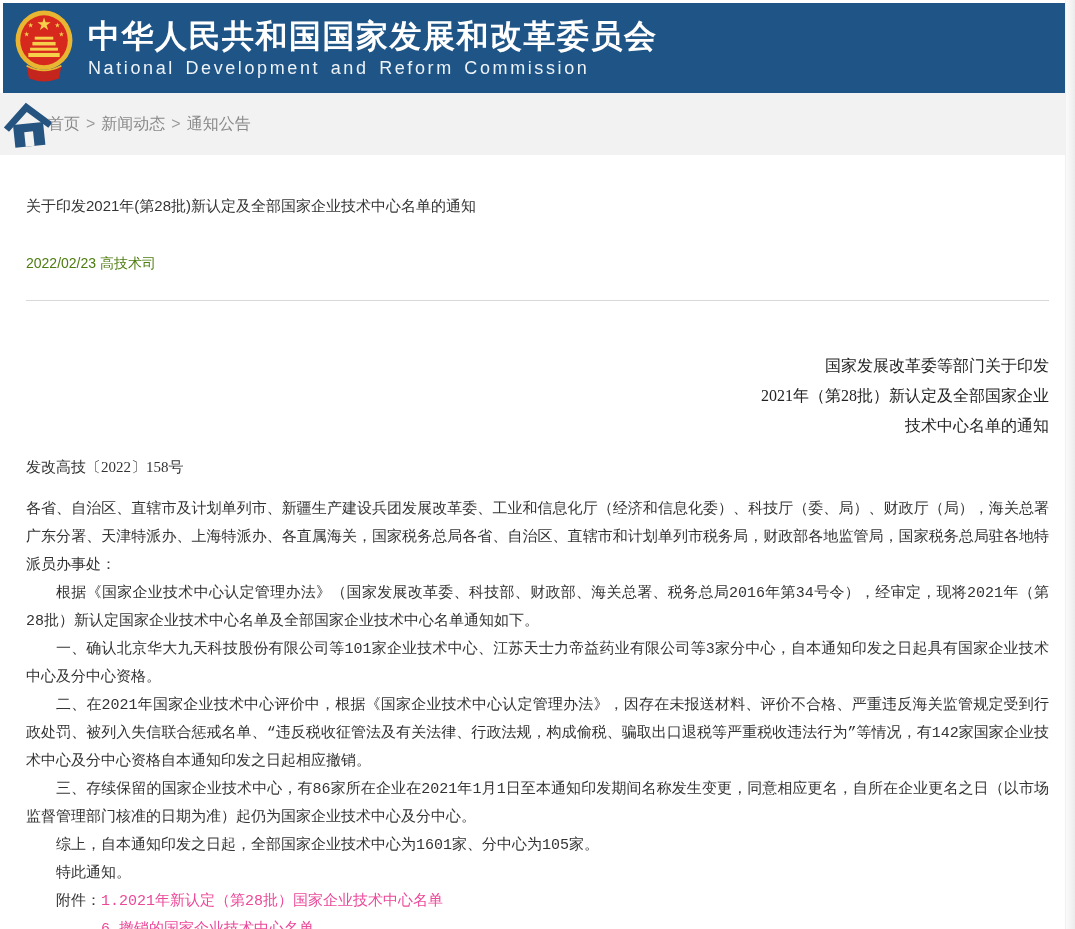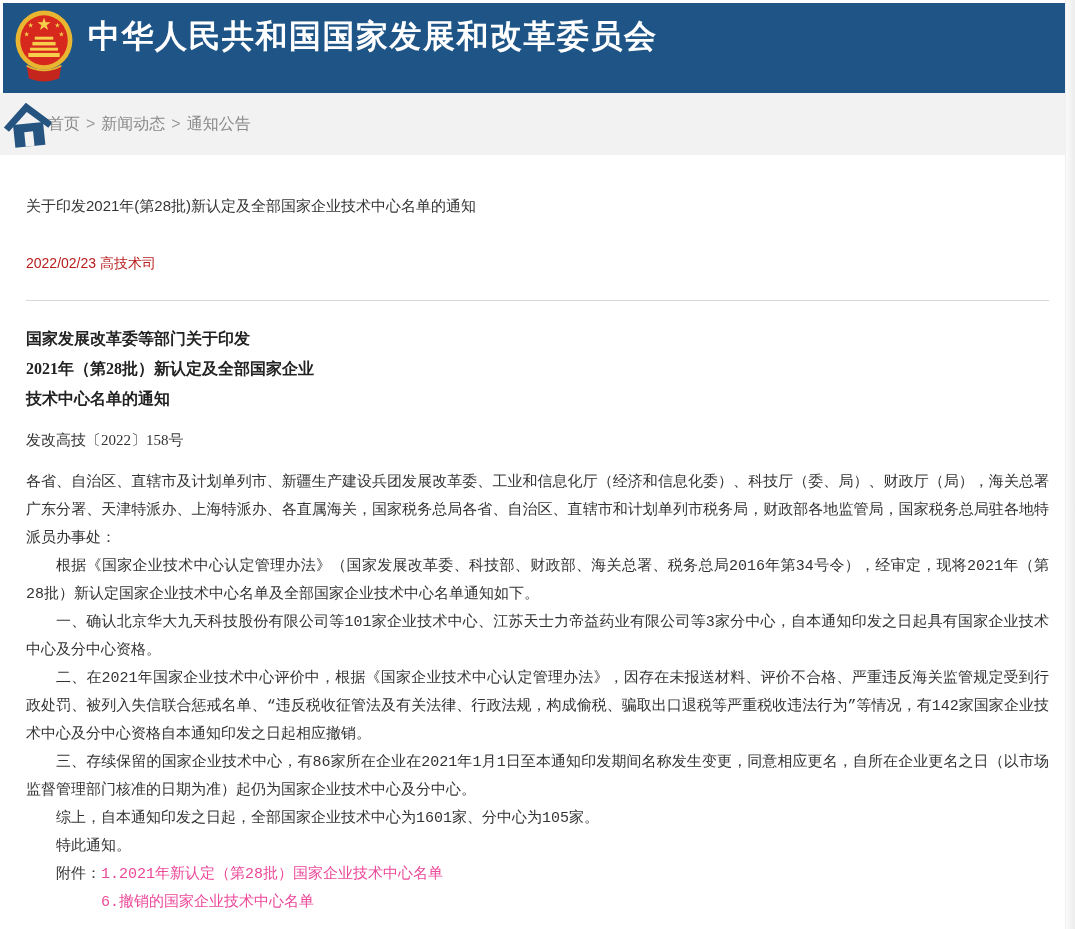--- a/index.html
+++ b/index.html
@@ -42,25 +42,25 @@
 
   
   .main { padding:0 26px; position:relative; }
   .list-title {
     margin-top:41px;
     font-family:"Liberation Sans","DejaVu Sans",sans-serif;
     font-size:15px; font-weight:normal; color:#333; line-height:20px;
   }
   .meta {
     margin-top:37px; font-family:"Liberation Sans","DejaVu Sans",sans-serif;
-    font-size:14px; color:#b91c1c; line-height:20px;
+    font-size:14px; color:#4d7c0f; line-height:20px;
   }
   .rule { margin-top:27px; border:none; border-top:1px solid #d8d8d8; height:0; }
 
-  .doc-title { margin-top:23px; text-align:left; font-weight:bold; font-size:16px; line-height:30px; color:#222; }
+  .doc-title { margin-top:50px; text-align:right; font-weight:normal; font-size:16px; line-height:30px; color:#222; }
   .doc-number { margin-top:12px; text-align:left; font-size:15px; line-height:28px; color:#333; }
 
   .body-text { margin-top:15px; font-size:15px; line-height:28px; color:#333; }
   .para { text-align:justify;font-family:Liberation Mono, monospace; }
   .para.indent { text-indent:2em; }
   .att-rest { margin-left:5em; }
   .att-link { color:#ec4899; text-decoration:none; cursor:pointer; }
 
   
   .edge-track {
@@ -83,20 +83,21 @@
     <text x="80" y="44" font-size="10" text-anchor="middle" fill="#f7d04b">★</text>
     <rect x="34" y="46" width="32" height="5" fill="#f7d04b"></rect>
     <rect x="30" y="55" width="40" height="6" fill="#f7d04b"></rect>
     <rect x="26" y="65" width="48" height="5" fill="#f7d04b"></rect>
     <rect x="23" y="74" width="54" height="7" fill="#f7d04b"></rect>
     <path d="M20 96 Q50 112 80 96 L76 118 Q50 128 24 118 Z" fill="#c4251c"></path>
     <path d="M20 96 Q50 112 80 96" stroke="#e9b632" stroke-width="3" fill="none"></path>
   </svg>
   <div class="banner-text">
     <div class="banner-zh">中华人民共和国国家发展和改革委员会</div>
+    <div class="banner-en">National Development and Reform Commission</div>
   </div>
 </div>
 
 <div class="crumb-bar">
   <svg class="home-icon" viewBox="0 0 100 100" aria-hidden="true">
     <polygon points="50,10 97,53 88,62 50,28 12,62 3,53" fill="#24547f"></polygon>
     <rect x="21" y="50" width="58" height="44" fill="#24547f"></rect>
     <rect x="41" y="66" width="17" height="28" fill="#f2f2f2"></rect>
   </svg>
   <div class="crumbs">

